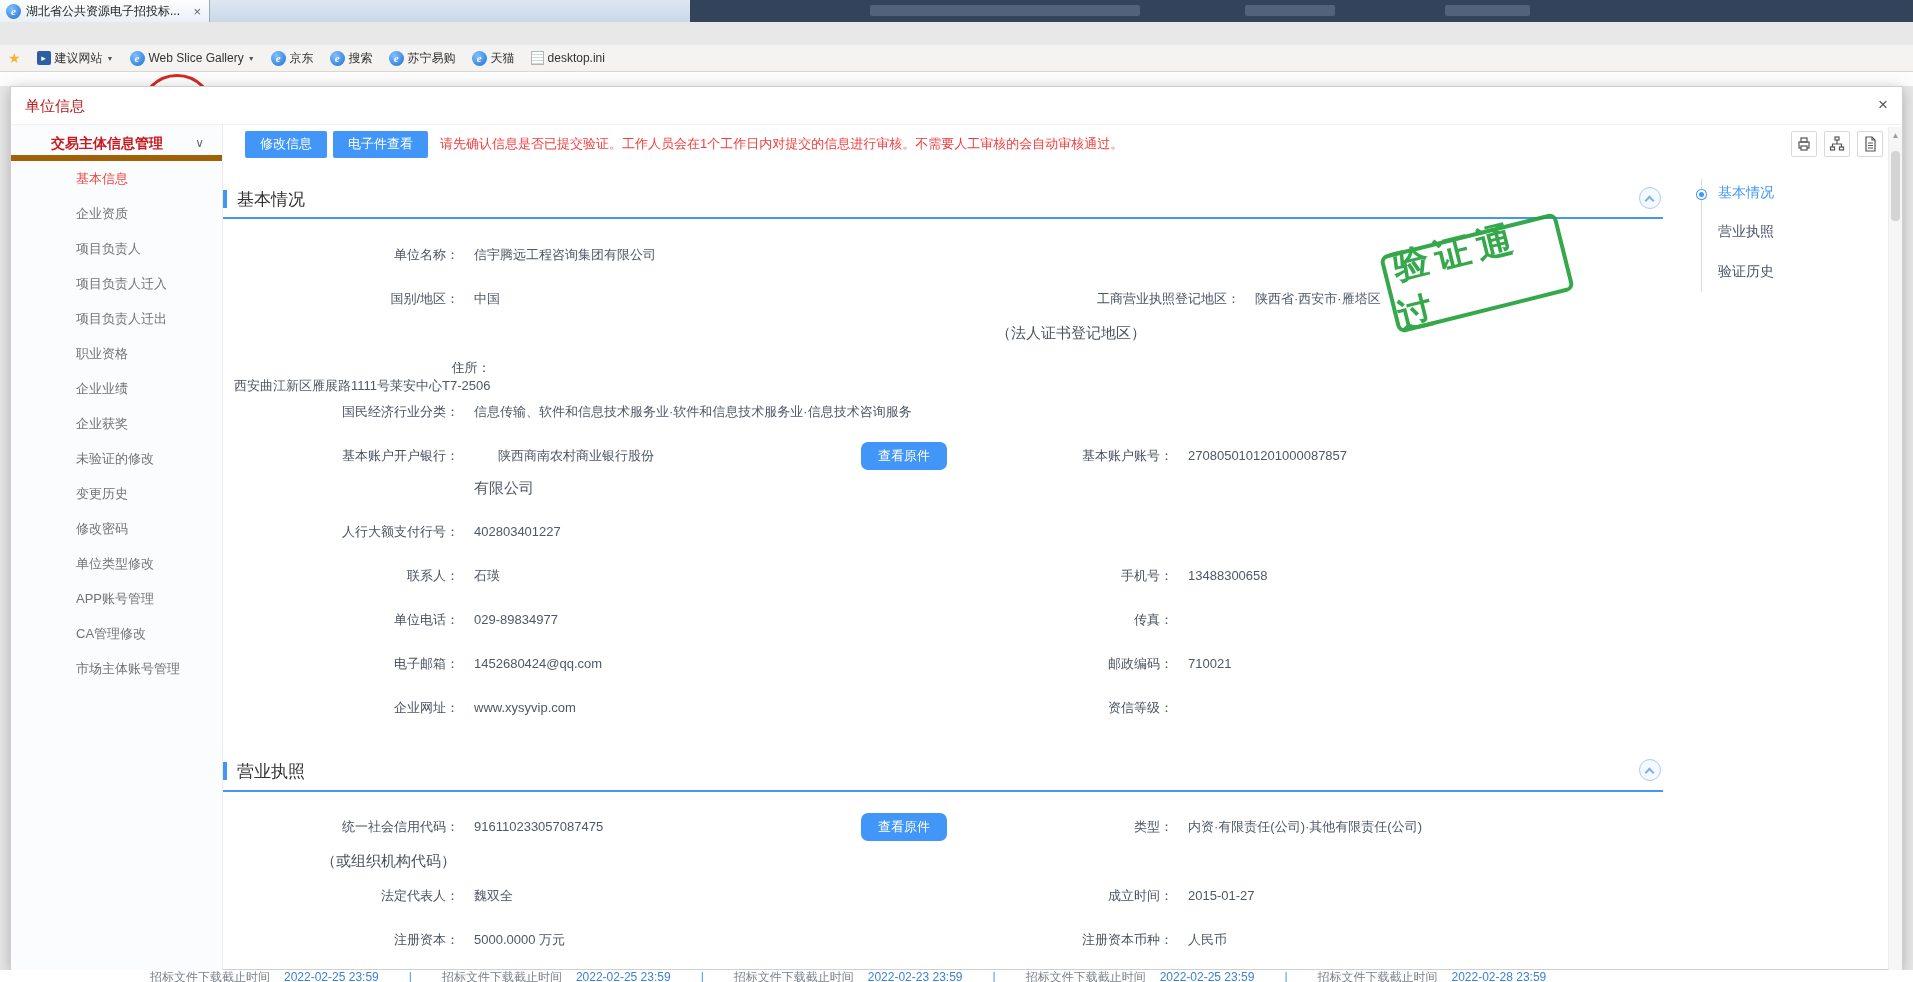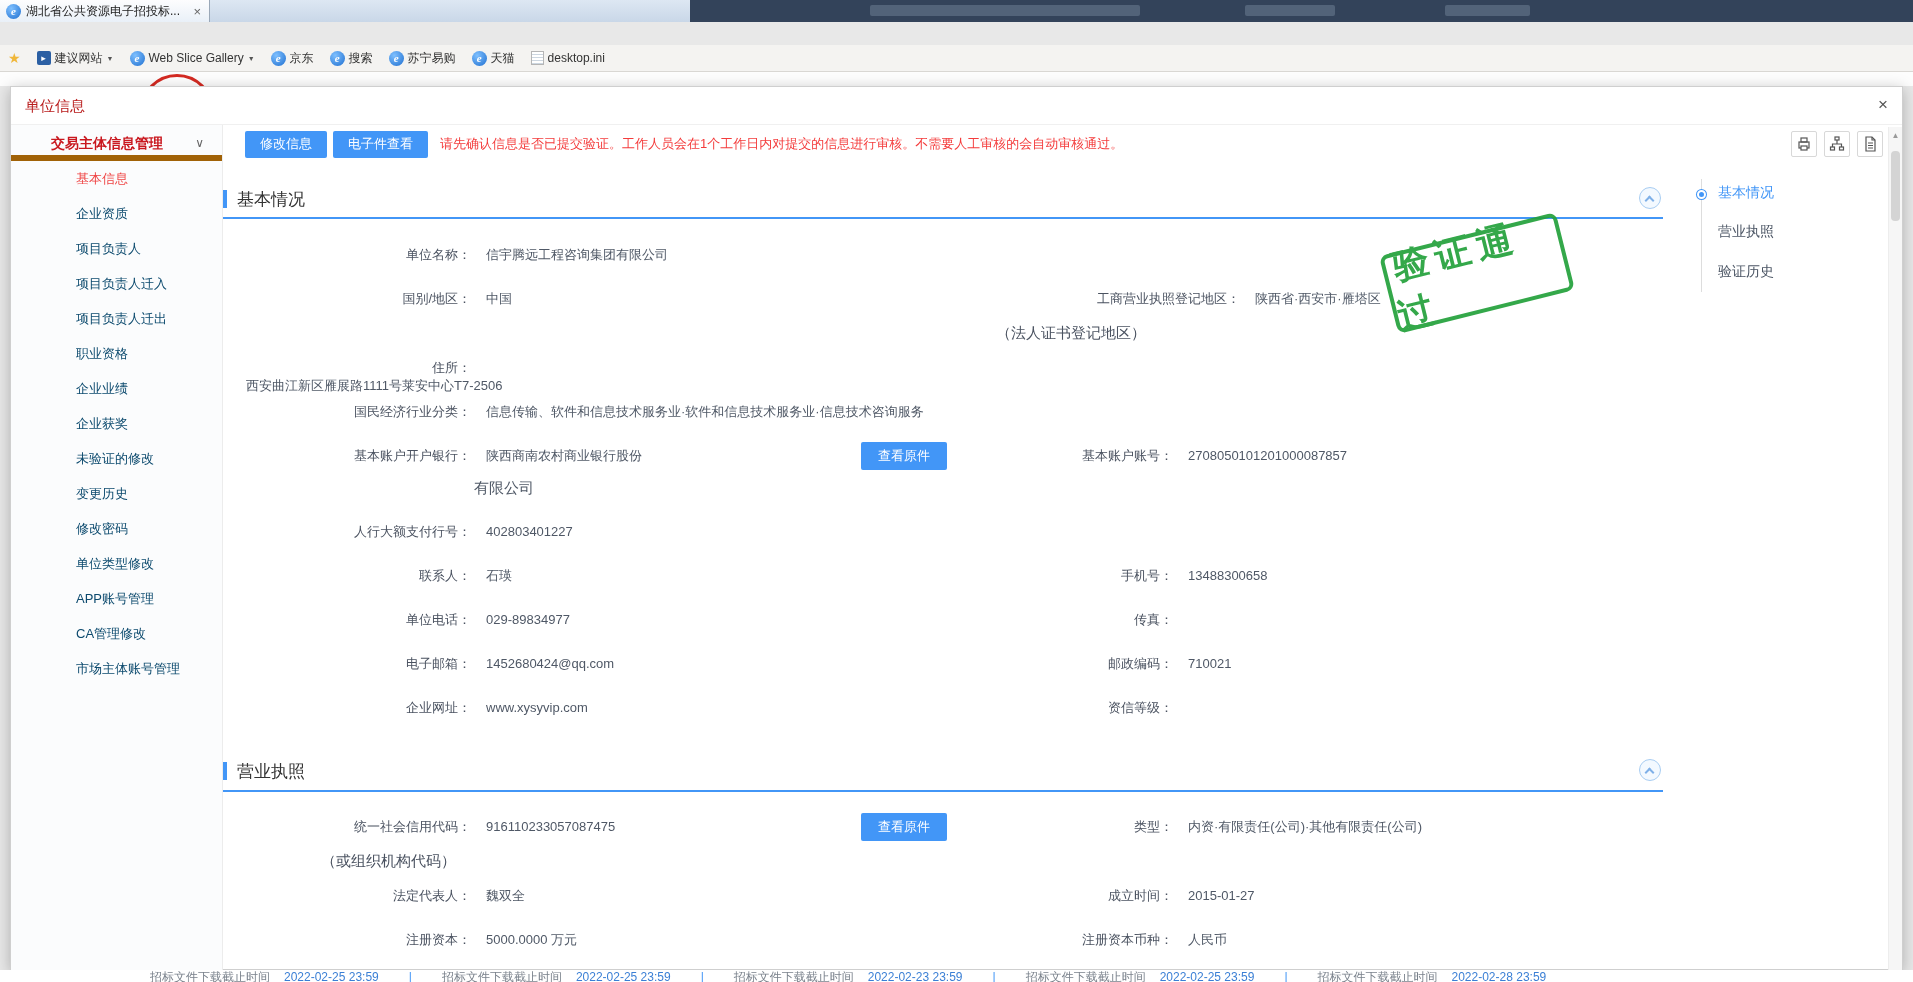--- a/index.html
+++ b/index.html
@@ -32,21 +32,21 @@
   
   .dialog { position:absolute; left:10px; top:86px; width:1893px; height:884px; background:#fff; border:1px solid #cfcfcf; box-shadow:0 3px 14px rgba(0,0,0,.25); }
   .dlg-header { position:absolute; left:0; top:0; width:100%; height:38px; border-bottom:1px solid #f0f0f0; }
   .dlg-title { position:absolute; left:14px; top:10px; font-size:15px; color:#b91c1c; }
   .dlg-close { position:absolute; right:14px; top:8px; font-size:17px; color:#555; cursor:pointer; }
 
   
   .sidebar { position:absolute; left:0; top:38px; width:212px; height:846px; background:#fbfcfd; border-right:1px solid #ececec; }
   .side-group { position:relative; height:36px; line-height:36px; padding-left:40px; font-size:14px; font-weight:bold; color:#c9181f; border-bottom:6px solid #a16207; }
   .side-group .chev { position:absolute; right:18px; top:0; font-weight:normal; color:#666; font-size:12px; }
-  .side-item { height:35px; line-height:35px; padding-left:65px; font-size:13px; color:#0c4a6e; cursor:pointer; white-space:nowrap; }
+  .side-item { height:35px; line-height:35px; padding-left:65px; font-size:13px; color:#737373; cursor:pointer; white-space:nowrap; }
   .side-item.active { color:#ef4444; }
 
   
   .toolbar { position:absolute; left:212px; top:40px; width:1560px; height:34px; display:flex; align-items:center; }
   .btn-blue { background:#4296f7; color:#fff; font-size:13px; height:27px; padding:0 15px; border:none; border-radius:2px; cursor:pointer; white-space:nowrap; }
   .btn-modify { margin-left:22px; }
   .btn-eview { margin-left:6px; }
   .warning { margin-left:12px; font-size:13px; color:#f43c3c; white-space:nowrap; }
 
   .tool-icons { position:absolute; left:1780px; top:44px; display:flex; gap:7px; }
@@ -66,28 +66,28 @@
 
   
   .sec-head { position:absolute; display:flex; align-items:center; height:24px; }
   .sec-bar { width:4px; height:18px; background:#4296f7; }
   .sec-title { margin-left:10px; font-size:17px; color:#333; }
   .sec-line { position:absolute; left:212px; width:1440px; height:2px; background:#4296f7; }
   .collapse-btn { position:absolute; left:1628px; width:22px; height:22px; border:1px solid #a8cdf2; border-radius:50%; background:#f3f9ff; cursor:pointer; }
   .collapse-btn i { position:absolute; left:6px; top:9px; width:7px; height:7px; border-top:2px solid #7fb0e8; border-left:2px solid #7fb0e8; transform:rotate(45deg); }
 
   .lrow, .rrow { position:absolute; display:flex; font-size:13px; line-height:18px; }
-  .lrow { left:220px; }
+  .lrow { left:208px;align-items:flex-end; }
   .rrow { left:952px; }
   .flabel { width:240px; text-align:right; color:#4a5260; white-space:nowrap; }
   .rrow .flabel { width:210px; }
   .rrow.wide .flabel { width:277px; }
   .fvalue { margin-left:15px; color:#4f5866; white-space:nowrap; }
   .fnote { position:absolute; font-size:15px; color:#4a5260; }
-  .view-btn { position:absolute; left:850px; width:86px; height:28px; line-height:28px; text-align:center; background:#4296f7; color:#fff; font-size:13px; border-radius:2px; cursor:pointer; }
+  .view-btn { position:absolute; left:850px; width:86px; height:28px; line-height:28px; text-align:center; background:#4296f7; color:#fff; font-size:13px; border-radius:7px; cursor:pointer; }
 
   
   .stamp { position:absolute; left:1375px; top:146px; width:182px; height:80px; border:4px solid #23a13b; border-radius:8px; transform:rotate(-14deg); display:flex; align-items:center; justify-content:center; opacity:.92; }
   .stamp span { font-size:36px; font-weight:bold; color:#23a13b; letter-spacing:7px; text-indent:7px; font-family:"Liberation Serif","DejaVu Serif",serif; }
 
   
   .ticker { position:absolute; left:0; top:970px; width:1913px; height:12px; background:#fff; overflow:hidden; display:flex; align-items:flex-start; padding-left:150px; font-size:12px; line-height:15px; white-space:nowrap; }
   .tk-label { color:#7a828c; }
   .tk-date { color:#3a7fd5; margin-left:14px; }
   .tk-sep { color:#4296f7; margin:0 30px; }
@@ -249,21 +249,21 @@
     <div class="lrow" style="top:272px;flex-direction:column;">
       <span class="flabel">住所：</span>
       <span class="fvalue">西安曲江新区雁展路1111号莱安中心T7-2506</span>
     </div>
 
     <div class="lrow" style="top:316px;">
       <span class="flabel">国民经济行业分类：</span>
       <span class="fvalue">信息传输、软件和信息技术服务业·软件和信息技术服务业·信息技术咨询服务</span>
     </div>
 
-    <div class="lrow" style="top:360px;">
+    <div class="lrow" style="top:360px;gap:24px;">
       <span class="flabel">基本账户开户银行：</span>
       <span class="fvalue">陕西商南农村商业银行股份</span>
     </div>
     <div class="fnote" style="left:463px; top:392px; color:#4f5866;">有限公司</div>
     <div class="view-btn" style="top:355px;">查看原件</div>
     <div class="rrow" style="top:360px;">
       <span class="flabel">基本账户账号：</span>
       <span class="fvalue">2708050101201000087857</span>
     </div>
 

